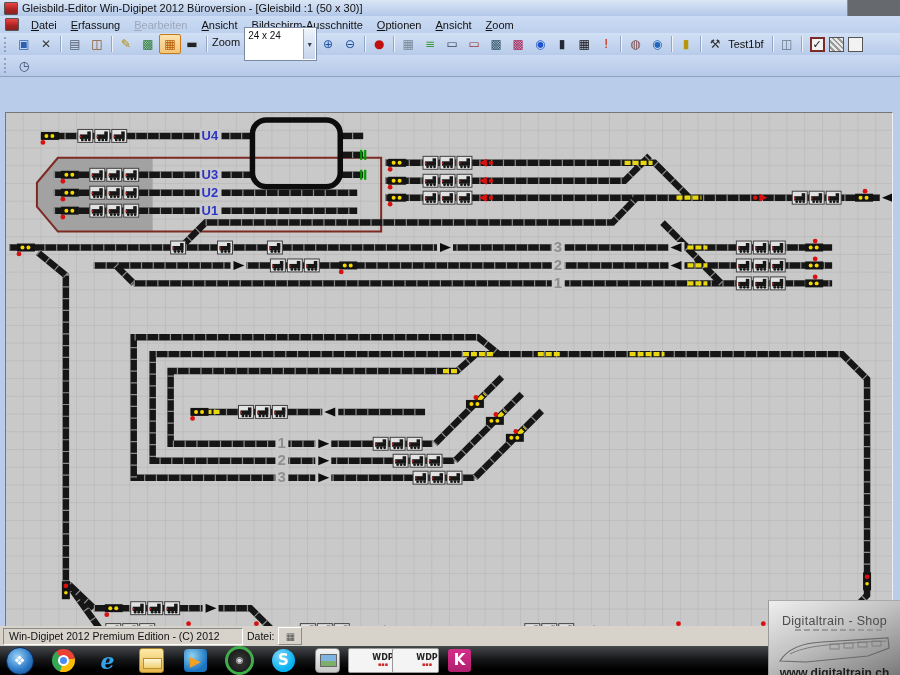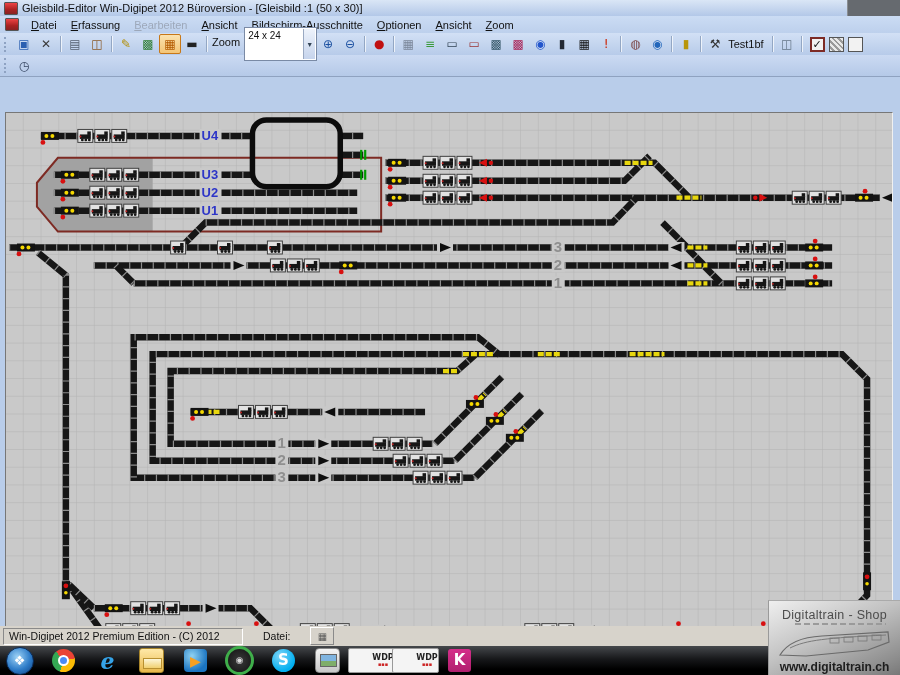--- a/index.html
+++ b/index.html
@@ -42,21 +42,21 @@
        display:flex;align-items:center;justify-content:center;font-size:11px;color:#111;}
   .chk.sel{border:2px solid #7d2b26;}
   .chk.grid{background:repeating-linear-gradient(45deg,#e8e8e8 0 2px,#9a9a9a 2px 4px);}
   
   .canvas-wrap{position:absolute;top:76px;left:0;width:900px;height:550px;background:#b9cdea;margin-top:36px;}
   .canvas{position:absolute;left:5px;top:0;width:888px;height:548px;background:#c9c9c9;
           border:1px solid;border-color:#777 #f0f0f0 #f0f0f0 #777;box-sizing:border-box;}
   .canvas svg{position:absolute;left:0;top:0;width:100%;height:100%;}
   
   .statusbar{position:absolute;left:0;top:626px;width:900px;height:20px;background:#d7d3cb;
-             display:flex;align-items:center;font-size:10.5px;color:#111;padding:0 3px;box-sizing:border-box;gap:20px;}
+             display:flex;align-items:center;font-size:10.5px;color:#111;padding:0 3px;box-sizing:border-box;gap:4px;}
   .panel{height:15px;border:1px solid;border-color:#8a8a8a #fff #fff #8a8a8a;display:flex;
          align-items:center;padding:0 5px;background:#d7d3cb;white-space:nowrap;}
   .panel.value{background:#f4f3f0;width:175px;}
   .sbtn{width:22px;height:16px;border:1px solid;border-color:#fff #8a8a8a #8a8a8a #fff;
         background:#d7d3cb;display:flex;align-items:center;justify-content:center;
         font-family:"DejaVu Sans",sans-serif;font-size:10px;color:#555;}
   
   .taskbar{position:absolute;left:0;top:646px;width:900px;height:29px;
            background:linear-gradient(#45484c,#17181a 45%,#000 80%);display:flex;align-items:center;gap:7px;padding-left:1px;}
   .task{width:37px;height:27px;display:flex;align-items:center;justify-content:center;flex:0 0 auto;}
@@ -80,21 +80,21 @@
   .tb-photos .ticon::after{content:"";position:absolute;left:4px;top:5px;width:15px;height:11px;
         background:linear-gradient(180deg,#7fb4e0 55%,#7fae6a 55%);border:1px solid #666;}
   .tb-wdp-editor .ticon,.tb-wdp-office .ticon{background:#f4f4f4;border:1px solid #999;color:#222;
         font-size:8px;flex-direction:column;border-radius:2px;padding-left:23px;}
   .tb-wdp-editor .ticon small,.tb-wdp-office .ticon small{display:block;font-size:5px;color:#c22;font-weight:bold;}
   .tb-ksuite .ticon{background:linear-gradient(#d52e8a,#b01f6e);color:#fff;border-radius:3px;font-size:15px;}
   
   .overlay{position:absolute;right:0;top:600px;width:131px;height:75px;
            background:linear-gradient(155deg,#efefef,#c2c2c2 45%,#8e8e8e 85%,#777);
            border-left:1px solid #9a9a9a;border-top:1px solid #aaa;overflow:hidden;}
-  .ov-title{font-size:12.5px;color:#4c4c4c;text-align:center;margin-top:7px;letter-spacing:.3px;}
+  .ov-title{font-size:12.5px;color:#4c4c4c;text-align:center;margin-top:13px;letter-spacing:.3px;}
   .ov-sub{height:2px;margin:1px 14px 0 26px;background:repeating-linear-gradient(90deg,#9a9a9a 0 6px,transparent 6px 9px);}
   .ov-train{display:block;margin:1px auto 0;}
   .ov-url{font-size:12px;font-weight:bold;color:#1d1d1d;text-align:center;margin-top:0px;}
 </style>
 </head>
 <body>
 
 <div class="window">
   <div class="titlebar">
     <span class="appicon"></span>

